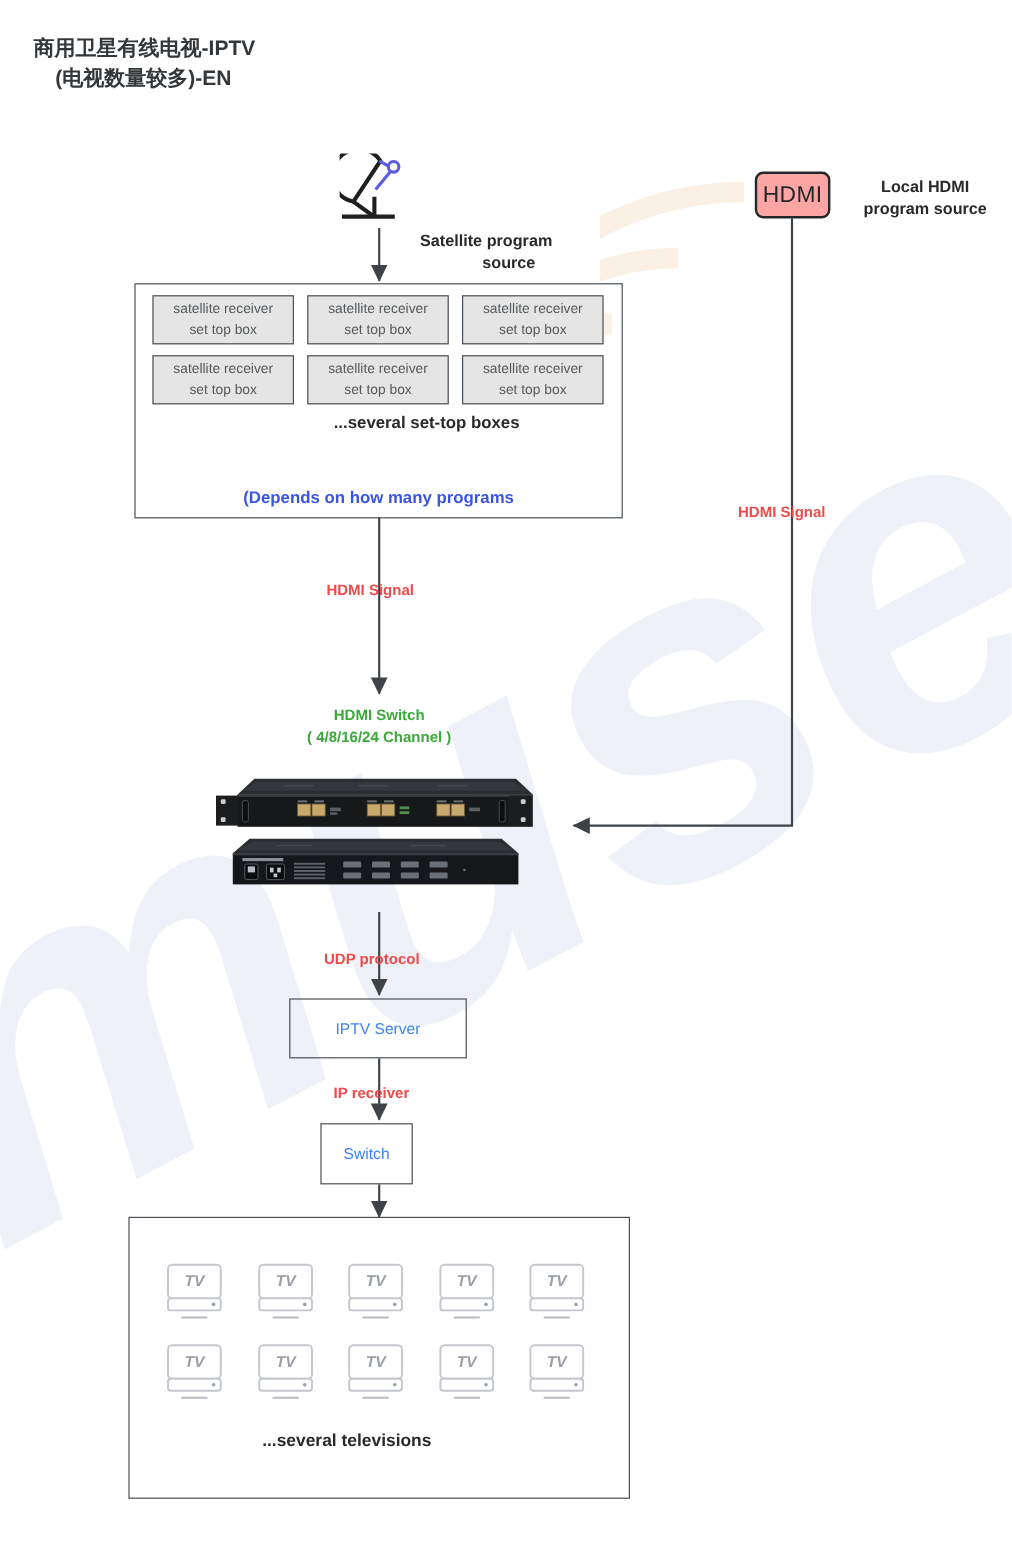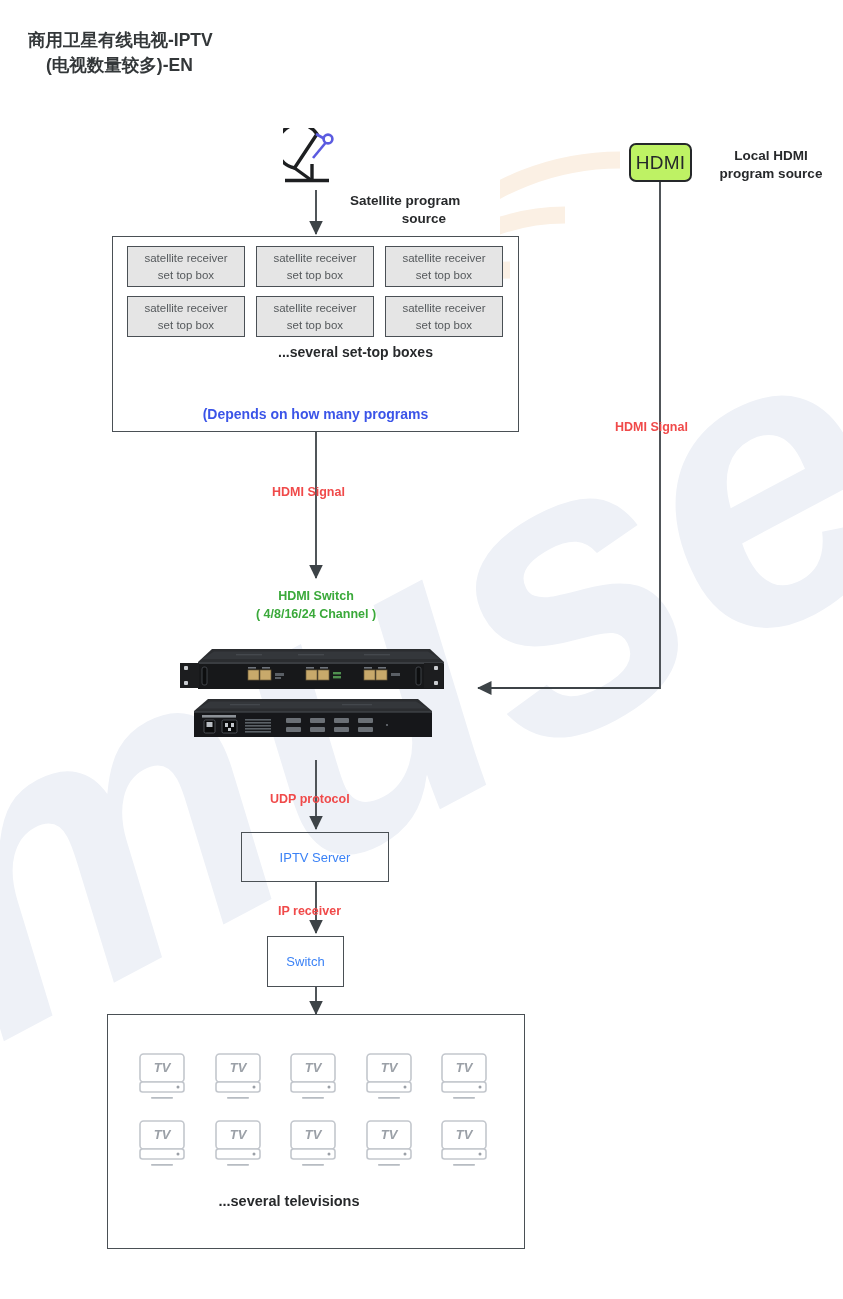--- a/index.html
+++ b/index.html
@@ -117,21 +117,21 @@
     font-size: 13px;
     color: #3b82f6;
   }
 
   svg.edges { position: absolute; left:0; top:0; width:843px; height:1299px; }
 
   .hdmi-badge {
     position: absolute;
     border: 2.2px solid #25282a;
     border-radius: 7px;
-    background: #bef264;
+    background: #fca5a5;
     display: flex; align-items: center; justify-content: center;
     font-size: 19px;
     color: #25282a;
     letter-spacing: .3px;
   }
 
   .tv-cell { position: absolute; }
   .tv-cap {
     position: absolute;
     font-size: 14.5px; font-weight: bold; color: #27292b;

